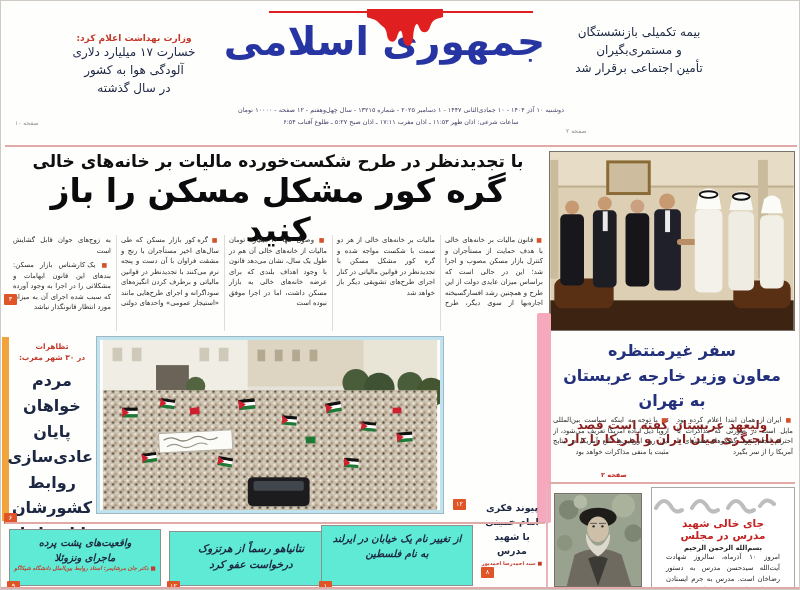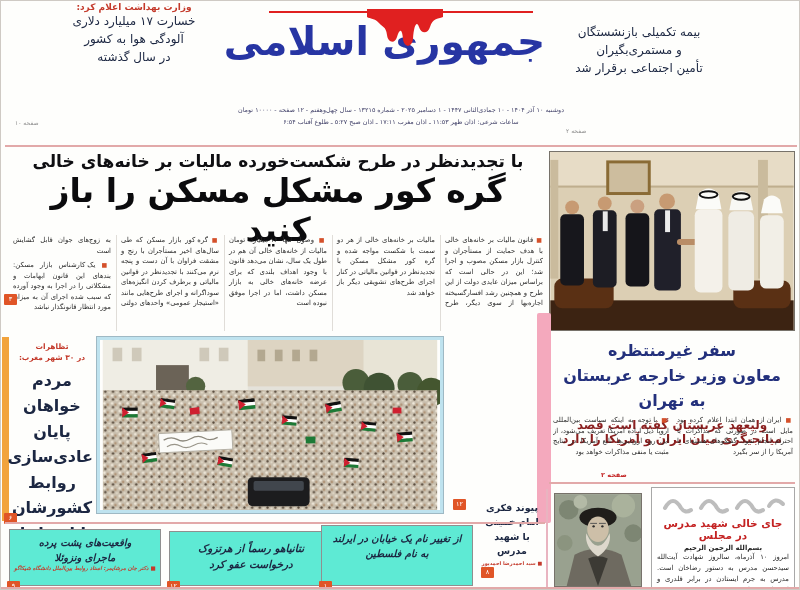--- a/index.html
+++ b/index.html
@@ -55,21 +55,21 @@
   .photo-frame{border:3px solid #bfe3ef;outline:1px solid #9fb9c4;}
   .photo-border{border:1px solid #77726a;}
   .orange-bar{background:#f2a33c;}
   .pink-bar{background:#f4a9bd;border-radius:2px;}
 </style>
 </head>
 <body>
 
 <div class="page">
 
-  <div class="abs center" style="left:10px;top:1px;width:246px;">
+  <div class="abs center" style="left:10px;top:32px;width:246px;">
     <div class="tl-kicker">وزارت بهداشت اعلام کرد:</div>
     <div class="tl-head navy">
       <span class="line">خسارت ۱۷ میلیارد دلاری</span>
       <span class="line">آلودگی هوا به کشور</span>
       <span class="line">در سال گذشته</span>
     </div>
   </div>
   <div class="abs pageref-gray" style="left:14px;top:118px;">صفحه ۱۰</div>
 
   <div class="abs logo-rule" style="left:268px;top:10px;width:264px;"></div>
@@ -290,21 +290,21 @@
   </div>
   <div class="abs small-cols" style="left:552px;top:414px;width:240px;height:62px;overflow:hidden;">
     <div><span class="bullet">■</span> <span>ایران از همان ابتدا اعلام کرده بود مایل است در صورتی که مذاکرات با احترام انجام شود، گفتگوهای هسته‌ای با آمریکا را از سر بگیرد</span></div>
     <div><span class="bullet">■</span> <span>با توجه به اینکه سیاست بین‌المللی اروپا ذیل اراده آمریکا تعریف می‌شود، از این رو، اروپایی‌ها تابع آمریکا در نتایج مثبت یا منفی مذاکرات خواهد بود</span></div>
   </div>
   <div class="abs ref-red-text" style="left:600px;top:470px;">صفحه ۲</div>
 
   <div class="abs hrule" style="left:548px;top:481px;width:246px;"></div>
   <div class="abs vrule" style="left:545px;top:488px;height:100px;"></div>
 
-  <div class="abs jk-panel" style="left:650px;top:486px;width:144px;height:104px;padding:0 5px;">
+  <div class="abs jk-panel" style="left:650px;top:486px;width:144px;height:104px;padding:0 14px;">
     <svg width="132" height="26" viewBox="0 0 132 26" style="display:block;margin:2px auto 1px;">
       <g stroke="#bdbdbd" stroke-width="4" fill="none" stroke-linecap="round">
         <path d="M8,18 q8,-14 16,0 q4,6 10,2"></path>
         <path d="M44,18 q8,-14 16,0 q4,6 10,2"></path>
         <path d="M80,18 q8,-14 16,0 q4,6 10,2"></path>
         <path d="M112,16 q6,-10 14,-2"></path>
       </g>
     </svg>
     <div class="jk-title center">جای خالی شهید مدرس در مجلس</div>
     <div class="jk-bismillah" style="margin-top:3px;">بسم‌الله الرحمن الرحیم</div>

